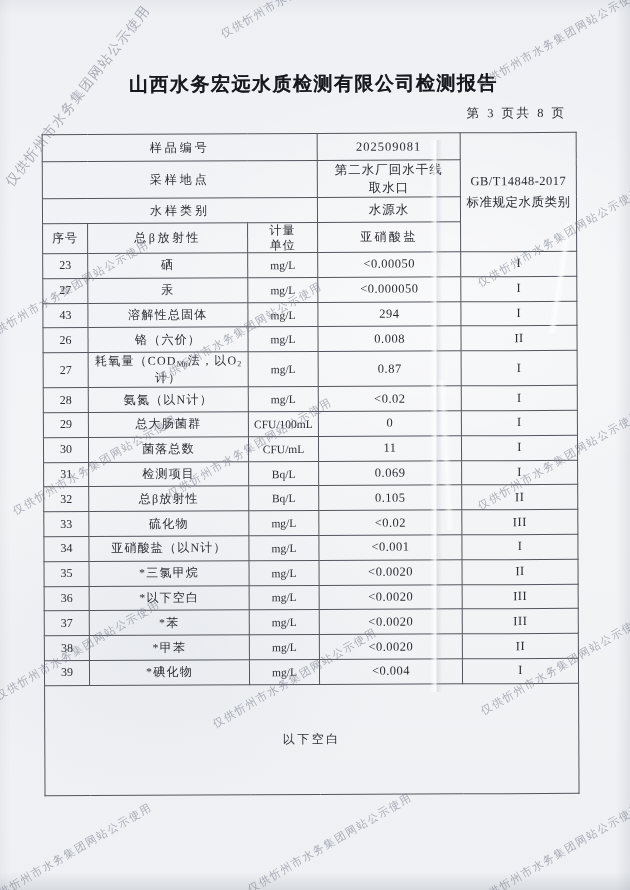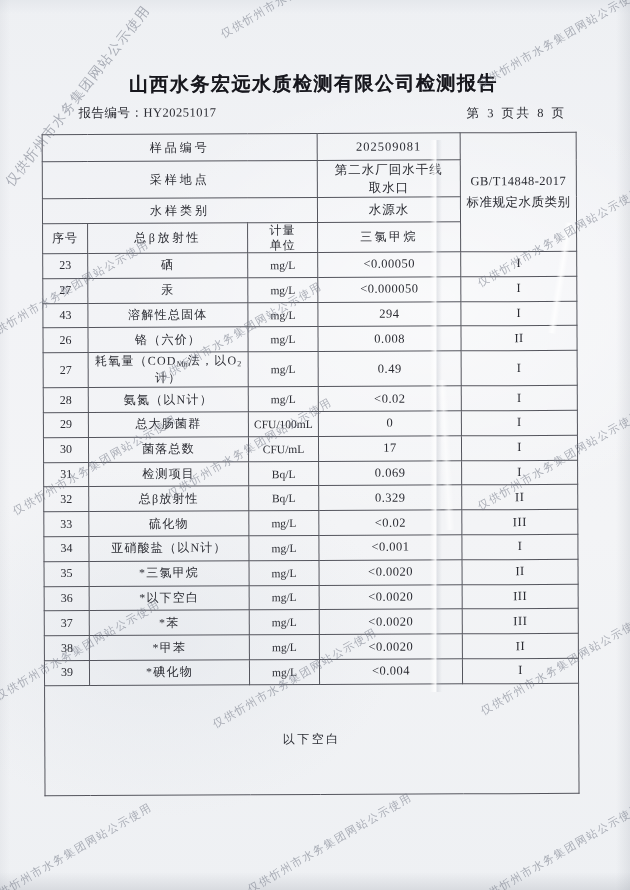--- a/index.html
+++ b/index.html
@@ -64,21 +64,20 @@
     transform:rotate(-3deg);
     background:linear-gradient(to right, rgba(255,255,255,0), rgba(255,255,255,.6) 50%, rgba(255,255,255,0));}
 </style>
 </head>
 <body>
 
 <div class="page">
 
   <div class="doc">
     <div class="title">山西水务宏远水质检测有限公司检测报告</div>
-    <div class="meta-left"><span>报告编号：</span><span>HY20251017</span></div>
     <div class="meta-right">第 3 页共 8 页</div>
 
     <table class="report">
       <colgroup>
         <col style="width:45px">
           <col style="width:160px">
           <col style="width:70px">
           <col style="width:143px">
           <col style="width:116px">
       </colgroup>
@@ -102,21 +101,21 @@
           <td colspan="3" class="info-label">水样类别</td>
           <td class="info-value">水源水</td>
         </tr>
         <tr style="height:26px">
           <td class="col-head col-head-no">序号</td>
           <td class="col-head">总β放射性</td>
           <td class="col-head-unit">
             <span class="line">计量</span>
             <span class="line">单位</span>
           </td>
-          <td class="col-head">三氯甲烷</td>
+          <td class="col-head">亚硝酸盐</td>
         </tr>
         <tr style="height:24.8px">
     <td>23</td>
     <td class="cell-item"><span>硒</span></td>
     <td class="cell-unit">mg/L</td>
     <td class="cell-result">&lt;0.00050</td>
     <td class="cell-cat">I</td>
   </tr>
           <tr style="height:24.8px">
     <td>27</td>
@@ -136,56 +135,56 @@
     <td>26</td>
     <td class="cell-item"><span>铬（六价）</span></td>
     <td class="cell-unit">mg/L</td>
     <td class="cell-result">0.008</td>
     <td class="cell-cat">II</td>
   </tr>
           <tr style="height:24.8px">
     <td>27</td>
     <td class="cell-item"><span>耗氧量（COD</span><span class="sub">Mn</span><span>法，以O</span><span class="sub">2</span><span>计）</span></td>
     <td class="cell-unit">mg/L</td>
-    <td class="cell-result">0.49</td>
+    <td class="cell-result">0.87</td>
     <td class="cell-cat">I</td>
   </tr>
           <tr style="height:24.8px">
     <td>28</td>
     <td class="cell-item"><span>氨氮（以N计）</span></td>
     <td class="cell-unit">mg/L</td>
     <td class="cell-result">&lt;0.02</td>
     <td class="cell-cat">I</td>
   </tr>
           <tr style="height:24.8px">
     <td>29</td>
     <td class="cell-item"><span>总大肠菌群</span></td>
     <td class="cell-unit">CFU/100mL</td>
     <td class="cell-result">0</td>
     <td class="cell-cat">I</td>
   </tr>
           <tr style="height:24.8px">
     <td>30</td>
     <td class="cell-item"><span>菌落总数</span></td>
     <td class="cell-unit">CFU/mL</td>
-    <td class="cell-result">17</td>
+    <td class="cell-result">11</td>
     <td class="cell-cat">I</td>
   </tr>
           <tr style="height:24.8px">
     <td>31</td>
     <td class="cell-item"><span>检测项目</span></td>
     <td class="cell-unit">Bq/L</td>
     <td class="cell-result">0.069</td>
     <td class="cell-cat">I</td>
   </tr>
           <tr style="height:24.8px">
     <td>32</td>
     <td class="cell-item"><span>总β放射性</span></td>
     <td class="cell-unit">Bq/L</td>
-    <td class="cell-result">0.329</td>
+    <td class="cell-result">0.105</td>
     <td class="cell-cat">II</td>
   </tr>
           <tr style="height:24.8px">
     <td>33</td>
     <td class="cell-item"><span>硫化物</span></td>
     <td class="cell-unit">mg/L</td>
     <td class="cell-result">&lt;0.02</td>
     <td class="cell-cat">III</td>
   </tr>
           <tr style="height:24.8px">

